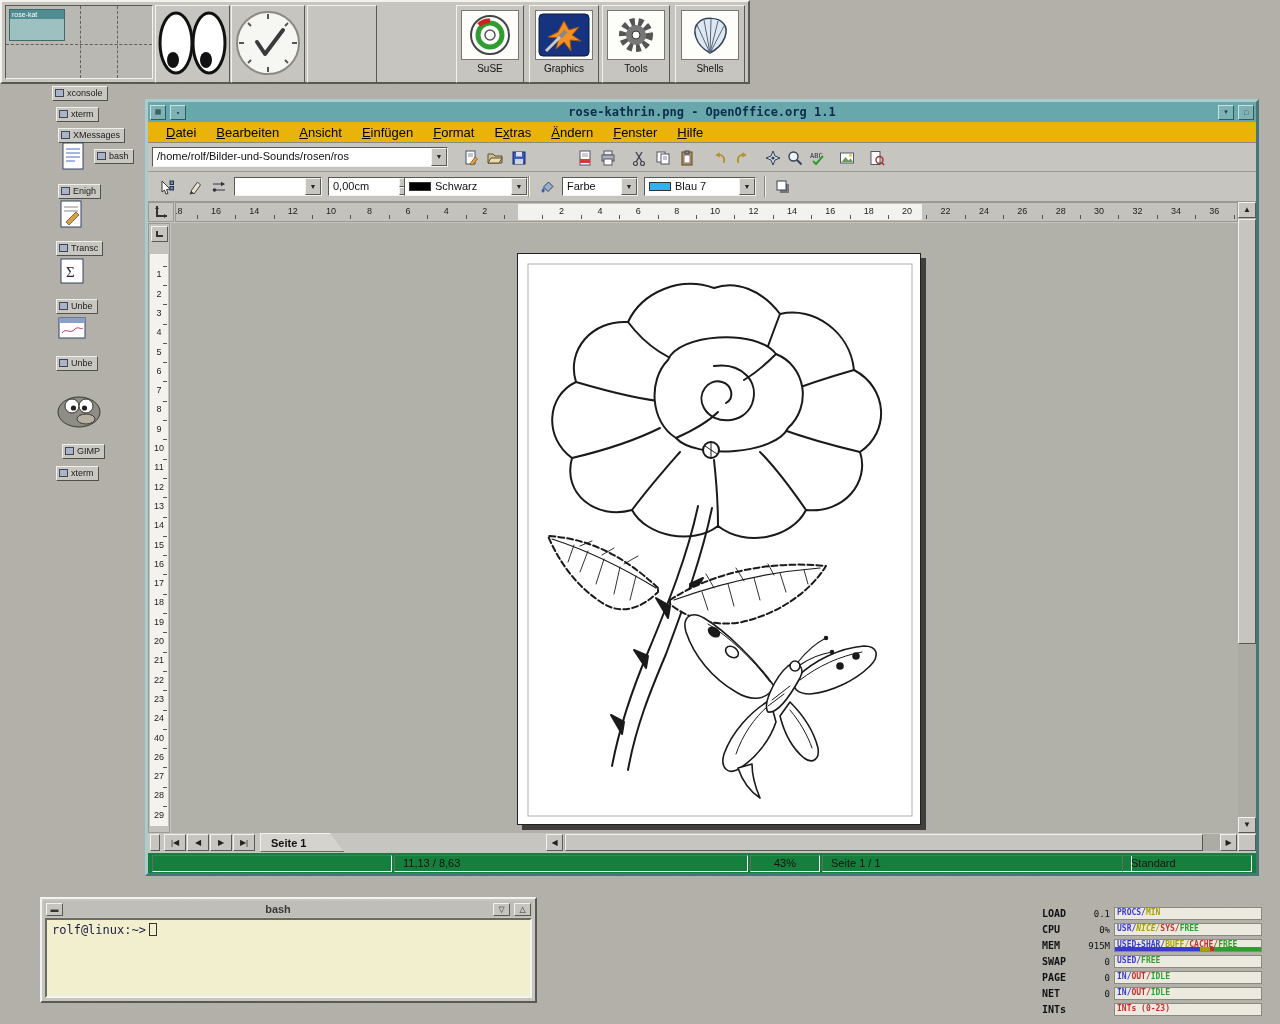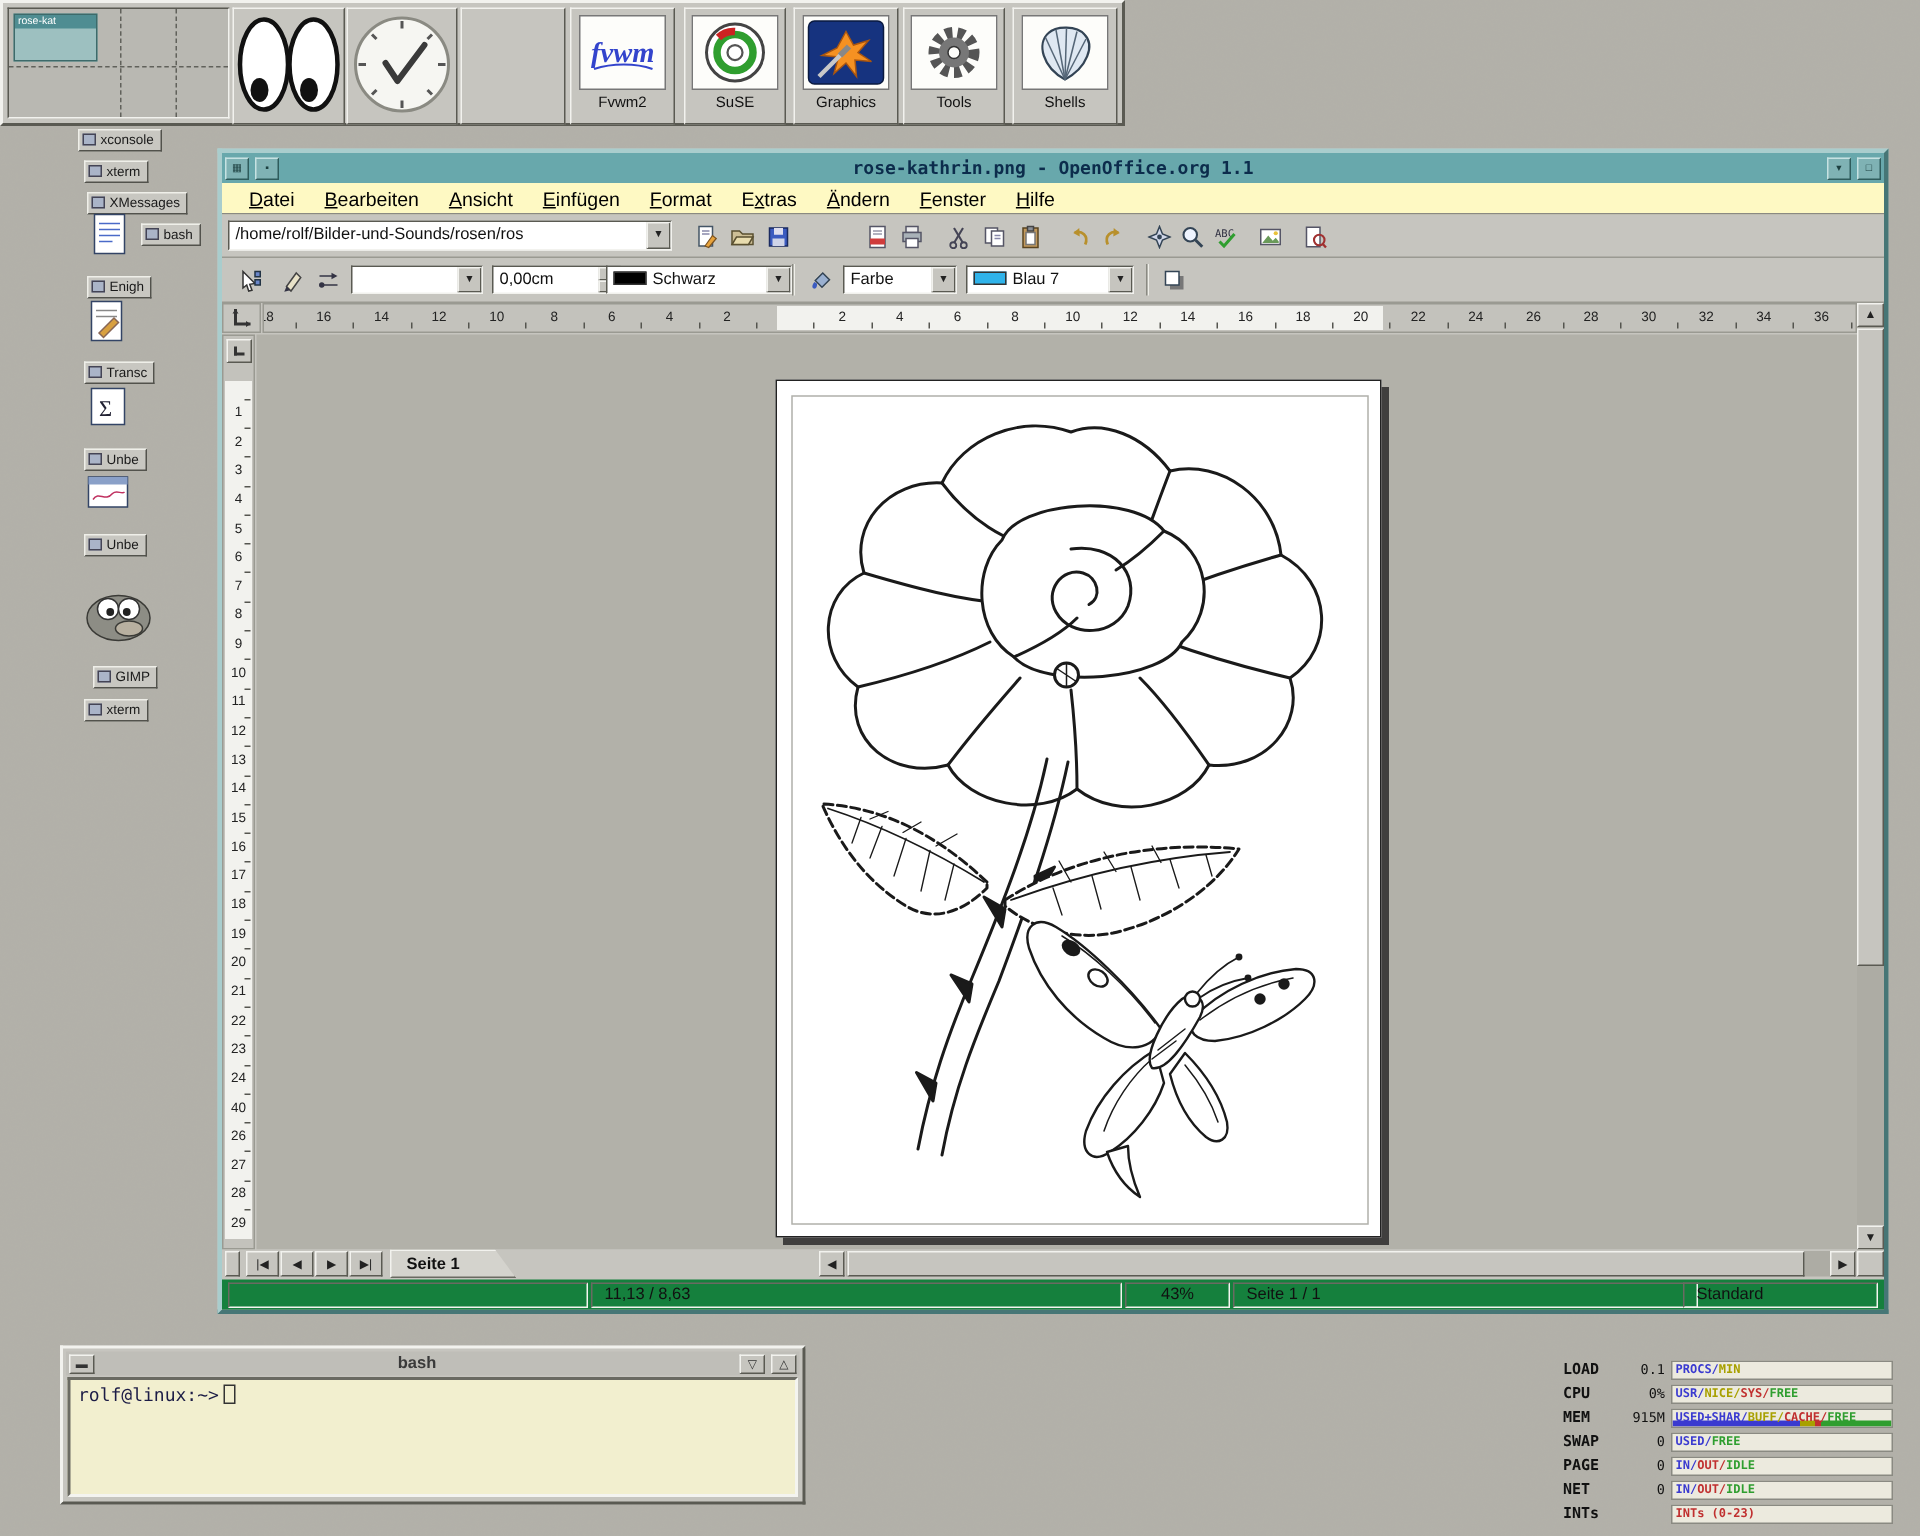--- a/index.html
+++ b/index.html
@@ -26,21 +26,21 @@
   
   .dlabel{position:absolute;z-index:3;background:#c8c7c1;border:1px solid;border-color:#efefe9 #52524c #52524c #efefe9;font-size:9px;line-height:11px;padding:1px 4px 1px 14px;color:#1a1a1a;white-space:nowrap}
   .dlabel i{position:absolute;left:2px;top:2px;width:9px;height:8px;background:#aab4c8;border:1px solid #445}
   .dicon{position:absolute;z-index:3}
 
   
   #oowin{left:145px;top:99px;width:1114px;height:777px;z-index:4;background:#c6c5bf;border:3px solid;border-color:#a9cdcd #467676 #467676 #a9cdcd}
   #titlebar{left:0;top:0;right:0;height:20px;background:#68a8ac;display:flex;align-items:center}
   #titlebar .wbtn{width:16px;height:15px;margin:0 2px;background:#7fb2b4;border:1px solid;border-color:#c6e2e2 #2f5c5c #2f5c5c #c6e2e2;display:flex;align-items:center;justify-content:center;font-size:7px;color:#1d4040}
   #title-text{flex:1;text-align:center;font-family:"DejaVu Sans Mono",monospace;font-weight:bold;font-size:12px;color:#0c2c4c}
-  #menubar{left:0;top:20px;right:0;height:21px;background:#fef9c3;border-bottom:1px solid #8a8a82;display:flex;align-items:center;padding-left:8px}
+  #menubar{left:0;top:20px;right:0;height:21px;background:#eab308;border-bottom:1px solid #8a8a82;display:flex;align-items:center;padding-left:8px}
   .menu-item{padding:2px 10px;font-size:13px;color:#000}
   #funcbar{left:0;top:41px;right:0;height:29px;background:#c6c5bf;border-bottom:1px solid #9a9a92}
   #urlcombo{left:4px;top:4px;width:296px;height:20px}
   .combo{position:absolute;background:#fff;border:1px solid;border-color:#5a5a52 #f2f2ee #f2f2ee #5a5a52;font-size:11px;color:#111;line-height:17px;padding-left:4px;white-space:nowrap;overflow:hidden}
   .combo .dd{position:absolute;right:0;top:0;bottom:0;width:16px;background:#c6c5bf;border:1px solid;border-color:#f2f2ee #5a5a52 #5a5a52 #f2f2ee;font-size:7px;text-align:center;line-height:16px;color:#222}
   .swatch{display:inline-block;width:22px;height:9px;border:1px solid #333;vertical-align:-1px;margin-right:4px}
   .tbtn{position:absolute;top:4px;width:22px;height:22px;display:flex;align-items:center;justify-content:center}
   #objbar{left:0;top:70px;right:0;height:30px;background:#c6c5bf;border-bottom:1px solid #9a9a92}
   .obtn{position:absolute;top:5px;width:22px;height:20px;display:flex;align-items:center;justify-content:center}
   .osep{position:absolute;top:4px;width:2px;height:21px;border-left:1px solid #8a8a82;border-right:1px solid #efefe9}
@@ -136,29 +136,20 @@
           <line x1="53" y1="54" x2="56" y2="57"></line>
         <line x1="56" y1="17" x2="53" y2="20"></line>
           <line x1="19" y1="54" x2="16" y2="57"></line>
       </g>
       <path d="M25 36 L33 48 L51 24" fill="none" stroke="#3a3a3a" stroke-width="4" stroke-linecap="round" stroke-linejoin="round"></path>
     </svg>
   </div>
 
   <div class="a raised panelbtn" style="left:305px;width:70px"></div>
 
-  <div class="a raised panelbtn launcher" style="left:378px;width:70px">
-    <div class="iconarea">
-        <svg width="54" height="40" viewBox="0 0 54 40">
-      <text x="6" y="26" font-family="Liberation Serif, serif" font-style="italic" font-weight="bold" font-size="19" fill="#3344cc">fvwm</text>
-      <path d="M8 31 C20 27 36 27 47 31" fill="none" stroke="#3344cc" stroke-width="1.4"></path>
-    </svg>
-      </div>
-    <span class="llabel">Fvwm2</span>
-  </div>
 
   <div class="a raised panelbtn launcher" style="left:527px;width:70px">
     <div class="iconarea">
         <svg width="52" height="44" viewBox="0 0 52 44">
       <rect x="1" y="1" width="50" height="42" rx="4" fill="#16337f" stroke="#0a1a40"></rect>
       <path d="M26 8 L31 17 L41 14 L34 22 L43 28 L32 27 L33 38 L26 29 L18 36 L21 25 L10 24 L20 19 Z" fill="#f59122" stroke="#a85510"></path>
       <line x1="8" y1="38" x2="24" y2="22" stroke="#c8c8c8" stroke-width="3"></line>
       <line x1="22" y1="24" x2="28" y2="18" stroke="#888" stroke-width="4"></line>
     </svg>
       </div>
@@ -674,21 +665,21 @@
       <span class="mlabel">LOAD</span>
       <span class="mvalue">0.1</span>
       <div class="mbar">
         <div class="mlegend"><span style="color: rgb(58, 58, 208);">PROCS/</span><span style="color: rgb(168, 160, 0);">MIN</span></div>
       </div>
     </div>
     <div class="mrow" style="top: 18px;">
       <span class="mlabel">CPU</span>
       <span class="mvalue">0%</span>
       <div class="mbar">
-        <div class="mlegend"><span style="color: rgb(58, 58, 208);">USR/</span><span style="color: rgb(168, 160, 0);">NICE/</span><span style="color: rgb(192, 48, 48);">SYS/</span><span style="color: rgb(47, 158, 47);">FREE</span></div>
+        <div class="mlegend"><span style="color: rgb(58, 58, 208);">USR/</span><span style="color: rgb(168, 160, 0); font-style: italic;">NICE/</span><span style="color: rgb(192, 48, 48);">SYS/</span><span style="color: rgb(47, 158, 47);">FREE</span></div>
       </div>
     </div>
     <div class="mrow" style="top: 34px;">
       <span class="mlabel">MEM</span>
       <span class="mvalue">915M</span>
       <div class="mbar"><span class="mfill" style="background: rgb(58, 58, 208); width: 58%;"></span><span class="mfill" style="background: rgb(168, 160, 0); width: 7%;"></span><span class="mfill" style="background: rgb(192, 48, 48); width: 3%;"></span><span class="mfill" style="background: rgb(47, 158, 47); width: 32%;"></span><div class="mlegend"><span style="color: rgb(58, 58, 208);">USED+SHAR/</span><span style="color: rgb(168, 160, 0);">BUFF/</span><span style="color: rgb(192, 48, 48);">CACHE/</span><span style="color: rgb(47, 158, 47);">FREE</span></div></div>
     </div>
     <div class="mrow" style="top: 50px;">
       <span class="mlabel">SWAP</span>
       <span class="mvalue">0</span>

